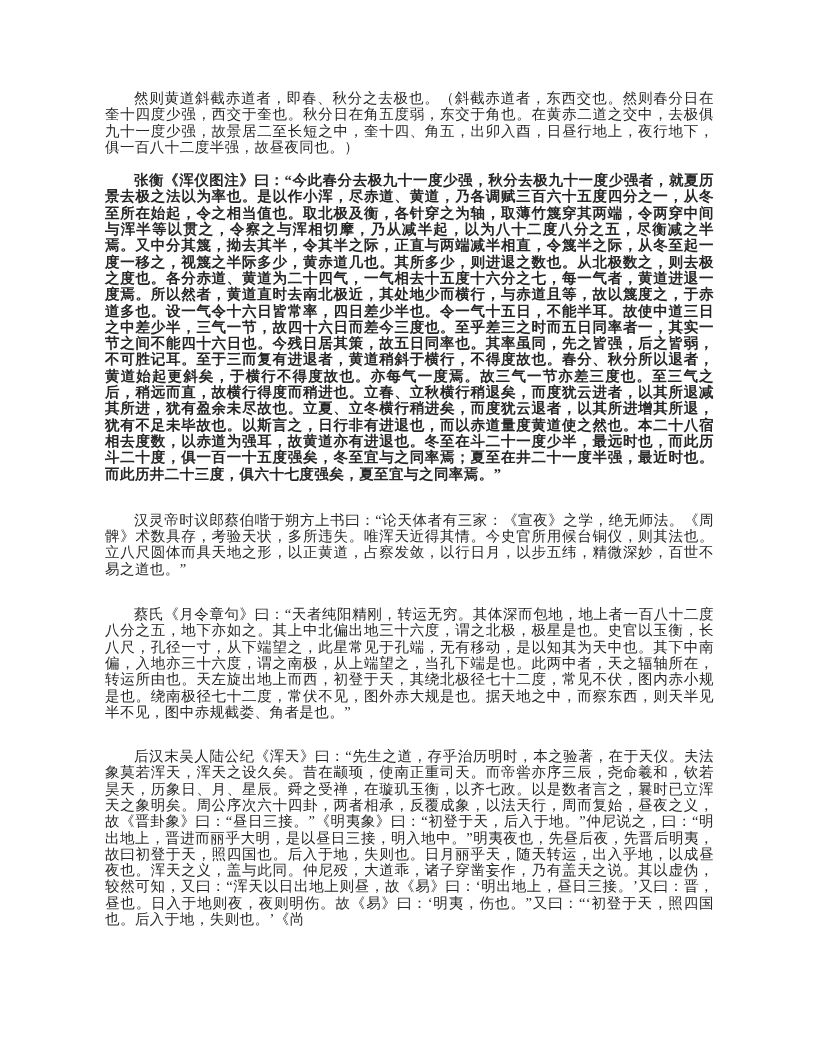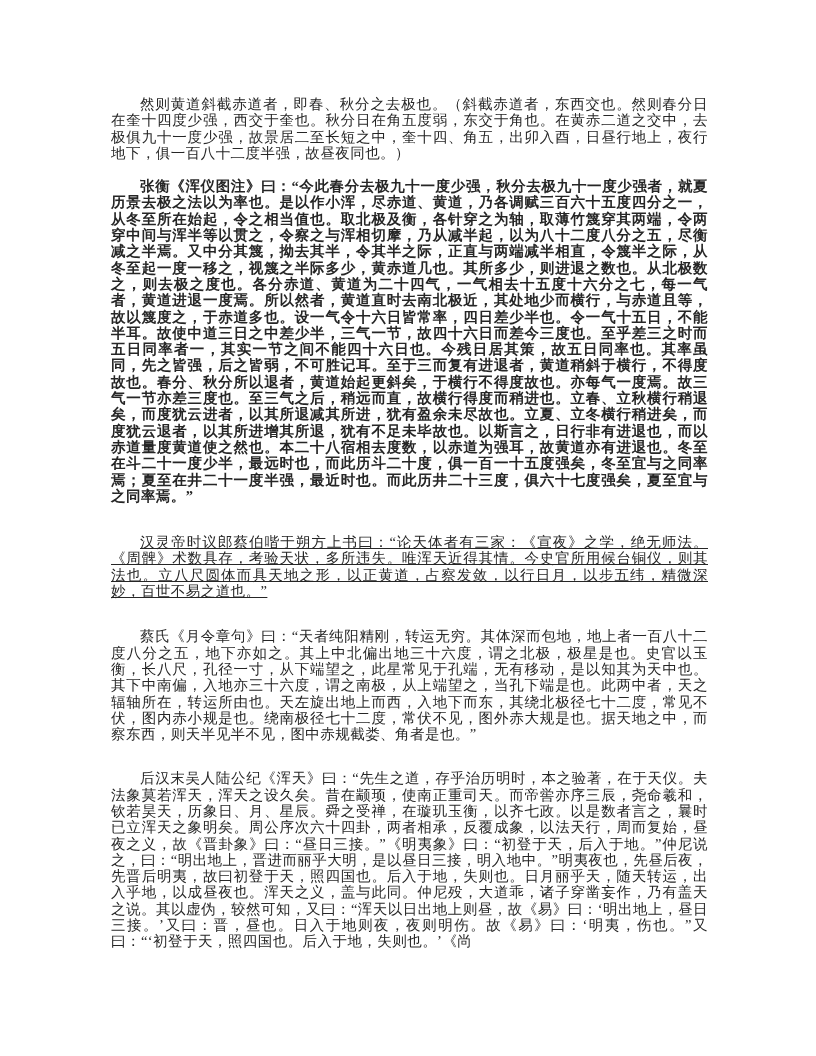--- a/index.html
+++ b/index.html
@@ -21,34 +21,34 @@
     top: 88px;
     width: 613px;
     color: #262626;
     font-size: 14.5px;
     line-height: 16.3px;
     letter-spacing: 0.45px;
     text-align: justify;
     text-justify: inter-character;
   }
   .text-block p {
-    margin: 8px;
+    margin: 2px;
     text-indent: 2em;
     word-break: break-all;
   }
   p.para-1 { margin-bottom: 17px; }
   p.para-2 { margin-bottom: 30px; font-weight: bold; }
-  p.para-3 { margin-bottom: 29px; text-decoration: underline; }
+  p.para-3 { margin-bottom: 29px; }
   p.para-4 { margin-bottom: 28px; }
   p.para-5 { margin-bottom: 0; }
 </style>
 </head>
 <body>
 
 <div class="page">
   <div class="text-block">
     <p class="para-1">然则黄道斜截赤道者，即春、秋分之去极也。（斜截赤道者，东西交也。然则春分日在奎十四度少强，西交于奎也。秋分日在角五度弱，东交于角也。在黄赤二道之交中，去极俱九十一度少强，故景居二至长短之中，奎十四、角五，出卯入酉，日昼行地上，夜行地下，俱一百八十二度半强，故昼夜同也。）</p>
     <p class="para-2">张衡《浑仪图注》曰：“今此春分去极九十一度少强，秋分去极九十一度少强者，就夏历景去极之法以为率也。是以作小浑，尽赤道、黄道，乃各调赋三百六十五度四分之一，从冬至所在始起，令之相当值也。取北极及衡，各针穿之为轴，取薄竹篾穿其两端，令两穿中间与浑半等以贯之，令察之与浑相切摩，乃从减半起，以为八十二度八分之五，尽衡减之半焉。又中分其篾，拗去其半，令其半之际，正直与两端减半相直，令篾半之际，从冬至起一度一移之，视篾之半际多少，黄赤道几也。其所多少，则进退之数也。从北极数之，则去极之度也。各分赤道、黄道为二十四气，一气相去十五度十六分之七，每一气者，黄道进退一度焉。所以然者，黄道直时去南北极近，其处地少而横行，与赤道且等，故以篾度之，于赤道多也。设一气令十六日皆常率，四日差少半也。令一气十五日，不能半耳。故使中道三日之中差少半，三气一节，故四十六日而差今三度也。至乎差三之时而五日同率者一，其实一节之间不能四十六日也。今残日居其策，故五日同率也。其率虽同，先之皆强，后之皆弱，不可胜记耳。至于三而复有进退者，黄道稍斜于横行，不得度故也。春分、秋分所以退者，黄道始起更斜矣，于横行不得度故也。亦每气一度焉。故三气一节亦差三度也。至三气之后，稍远而直，故横行得度而稍进也。立春、立秋横行稍退矣，而度犹云进者，以其所退减其所进，犹有盈余未尽故也。立夏、立冬横行稍进矣，而度犹云退者，以其所进增其所退，犹有不足未毕故也。以斯言之，日行非有进退也，而以赤道量度黄道使之然也。本二十八宿相去度数，以赤道为强耳，故黄道亦有进退也。冬至在斗二十一度少半，最远时也，而此历斗二十度，俱一百一十五度强矣，冬至宜与之同率焉；夏至在井二十一度半强，最近时也。而此历井二十三度，俱六十七度强矣，夏至宜与之同率焉。”</p>
     <p class="para-3">汉灵帝时议郎蔡伯喈于朔方上书曰：“论天体者有三家：《宣夜》之学，绝无师法。《周髀》术数具存，考验天状，多所违失。唯浑天近得其情。今史官所用候台铜仪，则其法也。立八尺圆体而具天地之形，以正黄道，占察发敛，以行日月，以步五纬，精微深妙，百世不易之道也。”</p>
-    <p class="para-4">蔡氏《月令章句》曰：“天者纯阳精刚，转运无穷。其体深而包地，地上者一百八十二度八分之五，地下亦如之。其上中北偏出地三十六度，谓之北极，极星是也。史官以玉衡，长八尺，孔径一寸，从下端望之，此星常见于孔端，无有移动，是以知其为天中也。其下中南偏，入地亦三十六度，谓之南极，从上端望之，当孔下端是也。此两中者，天之辐轴所在，转运所由也。天左旋出地上而西，入地下而东，其绕北极径七十二度，常见不伏，图内赤小规是也。绕南极径七十二度，常伏不见，图外赤大规是也。据天地之中，而察东西，则天半见半不见，图中赤规截娄、角者是也。”</p>
+    <p class="para-4">蔡氏《月令章句》曰：“天者纯阳精刚，转运无穷。其体深而包地，地上者一百八十二度八分之五，地下亦如之。其上中北偏出地三十六度，谓之北极，极星是也。史官以玉衡，长八尺，孔径一寸，从下端望之，此星常见于孔端，无有移动，是以知其为天中也。其下中南偏，入地亦三十六度，谓之南极，从上端望之，当孔下端是也。此两中者，天之辐轴所在，转运所由也。天左旋出地上而西，初登于天，其绕北极径七十二度，常见不伏，图内赤小规是也。绕南极径七十二度，常伏不见，图外赤大规是也。据天地之中，而察东西，则天半见半不见，图中赤规截娄、角者是也。”</p>
     <p class="para-5">后汉末吴人陆公纪《浑天》曰：“先生之道，存乎治历明时，本之验著，在于天仪。夫法象莫若浑天，浑天之设久矣。昔在颛顼，使南正重司天。而帝喾亦序三辰，尧命羲和，钦若昊天，历象日、月、星辰。舜之受禅，在璇玑玉衡，以齐七政。以是数者言之，曩时已立浑天之象明矣。周公序次六十四卦，两者相承，反覆成象，以法天行，周而复始，昼夜之义，故《晋卦象》曰：“昼日三接。”《明夷象》曰：“初登于天，后入于地。”仲尼说之，曰：“明出地上，晋进而丽乎大明，是以昼日三接，明入地中。”明夷夜也，先昼后夜，先晋后明夷，故曰初登于天，照四国也。后入于地，失则也。日月丽乎天，随天转运，出入乎地，以成昼夜也。浑天之义，盖与此同。仲尼殁，大道乖，诸子穿凿妄作，乃有盖天之说。其以虚伪，较然可知，又曰：“浑天以日出地上则昼，故《易》曰：‘明出地上，昼日三接。’又曰：晋，昼也。日入于地则夜，夜则明伤。故《易》曰：‘明夷，伤也。”又曰：“‘初登于天，照四国也。后入于地，失则也。’《尚</p>
   </div>
 </div>
 
 </body></html>

